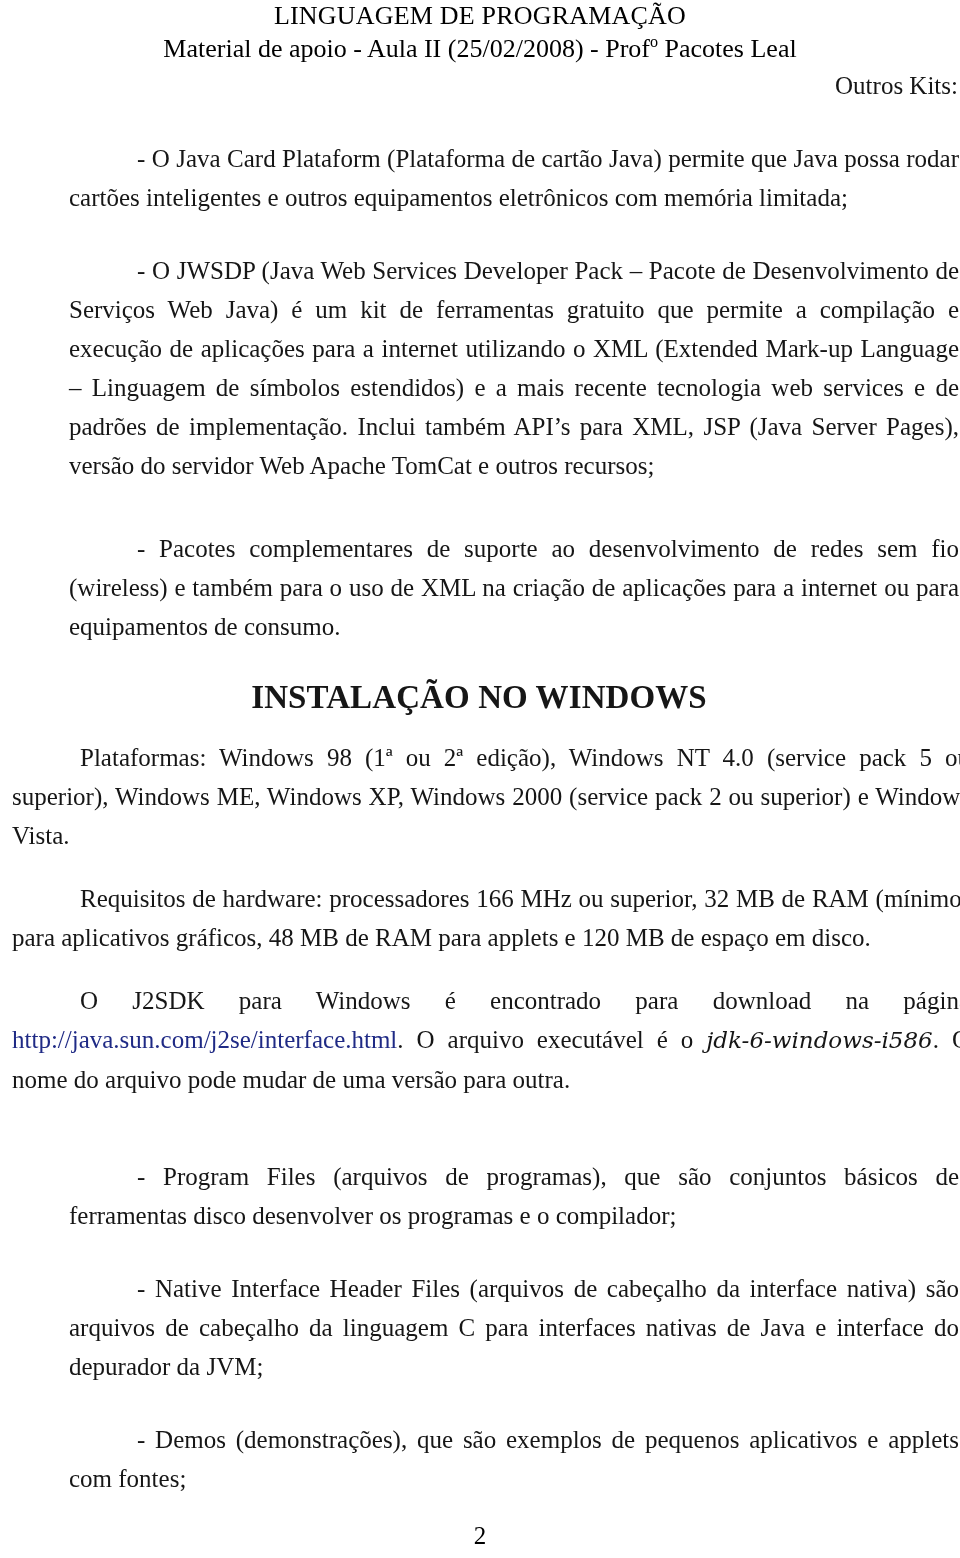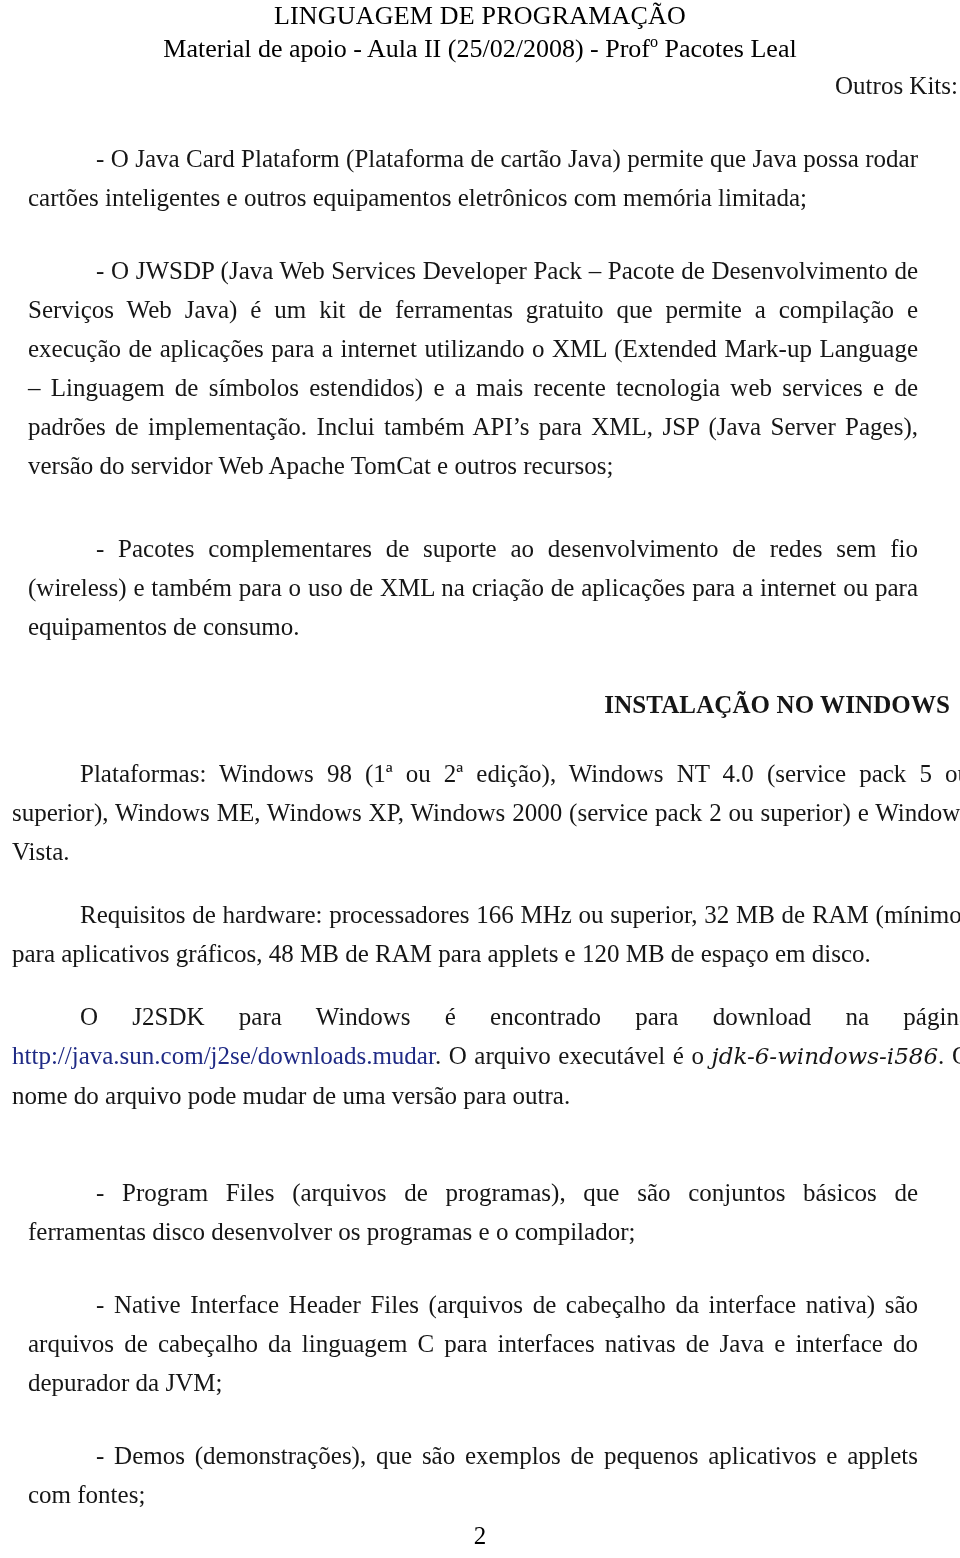--- a/index.html
+++ b/index.html
@@ -60,39 +60,39 @@
     color: #161616;
   }
 
   .label-line {
     margin-left: 62px;
     text-align: right;
   }
 
   
   .para {
-    margin-left: 28px;
+    margin-left: 69px;
     width: 890px;
     text-indent: 68px;
   }
   .para-flush {
     margin-left: 12px;
     width: 958px;
     text-indent: 68px;
   }
   .spacer-md { height: 24px; }
   .spacer-lg { height: 34px; }
   .spacer-xl { height: 44px; }
 
   .section-heading {
     font-weight: bold;
-    font-size: 25px;
+    font-size: 33px;
     line-height: 34px;
-    text-align: right;
-    margin: 8px;
+    text-align: center;
+    margin: 0;
     letter-spacing: 0.1px;
   }
 
   .link {
     color: #1f2a85;
     text-decoration: none;
   }
 
   .mono-ish {
     font-family: "DejaVu Serif", "Liberation Serif", serif;
@@ -146,21 +146,21 @@
     <div class="spacer-md"></div>
 
     <p class="para-flush">Plataformas: Windows 98 (1ª ou 2ª edição), Windows NT 4.0 (service pack 5 ou superior), Windows ME, Windows XP, Windows 2000 (service pack 2 ou superior) e Windows Vista.</p>
 
     <div class="spacer-md"></div>
 
     <p class="para-flush">Requisitos de hardware: processadores 166 MHz ou superior, 32 MB de RAM (mínimo) para aplicativos gráficos, 48 MB de RAM para applets e 120 MB de espaço em disco.</p>
 
     <div class="spacer-md"></div>
 
-    <p class="para-flush"><span>O J2SDK para Windows é encontrado para download na página </span><a class="link" href="#">http://java.sun.com/j2se/downloads.mudar</a><span>. O arquivo executável é o </span><span class="mono-ish">jdk-6-windows-i586</span><span>. O nome do arquivo pode mudar de uma versão para outra.</span></p>
+    <p class="para-flush"><span>O J2SDK para Windows é encontrado para download na página </span><a class="link" href="#">http://java.sun.com/j2se/interface.html</a><span>. O arquivo executável é o </span><span class="mono-ish">jdk-6-windows-i586</span><span>. O nome do arquivo pode mudar de uma versão para outra.</span></p>
 
     <div class="spacer-md"></div>
 
 
     <div class="spacer-lg"></div>
 
     <p class="para">- Program Files (arquivos de programas), que são conjuntos básicos de ferramentas disco desenvolver os programas e o compilador;</p>
 
     <div class="spacer-lg"></div>
 

